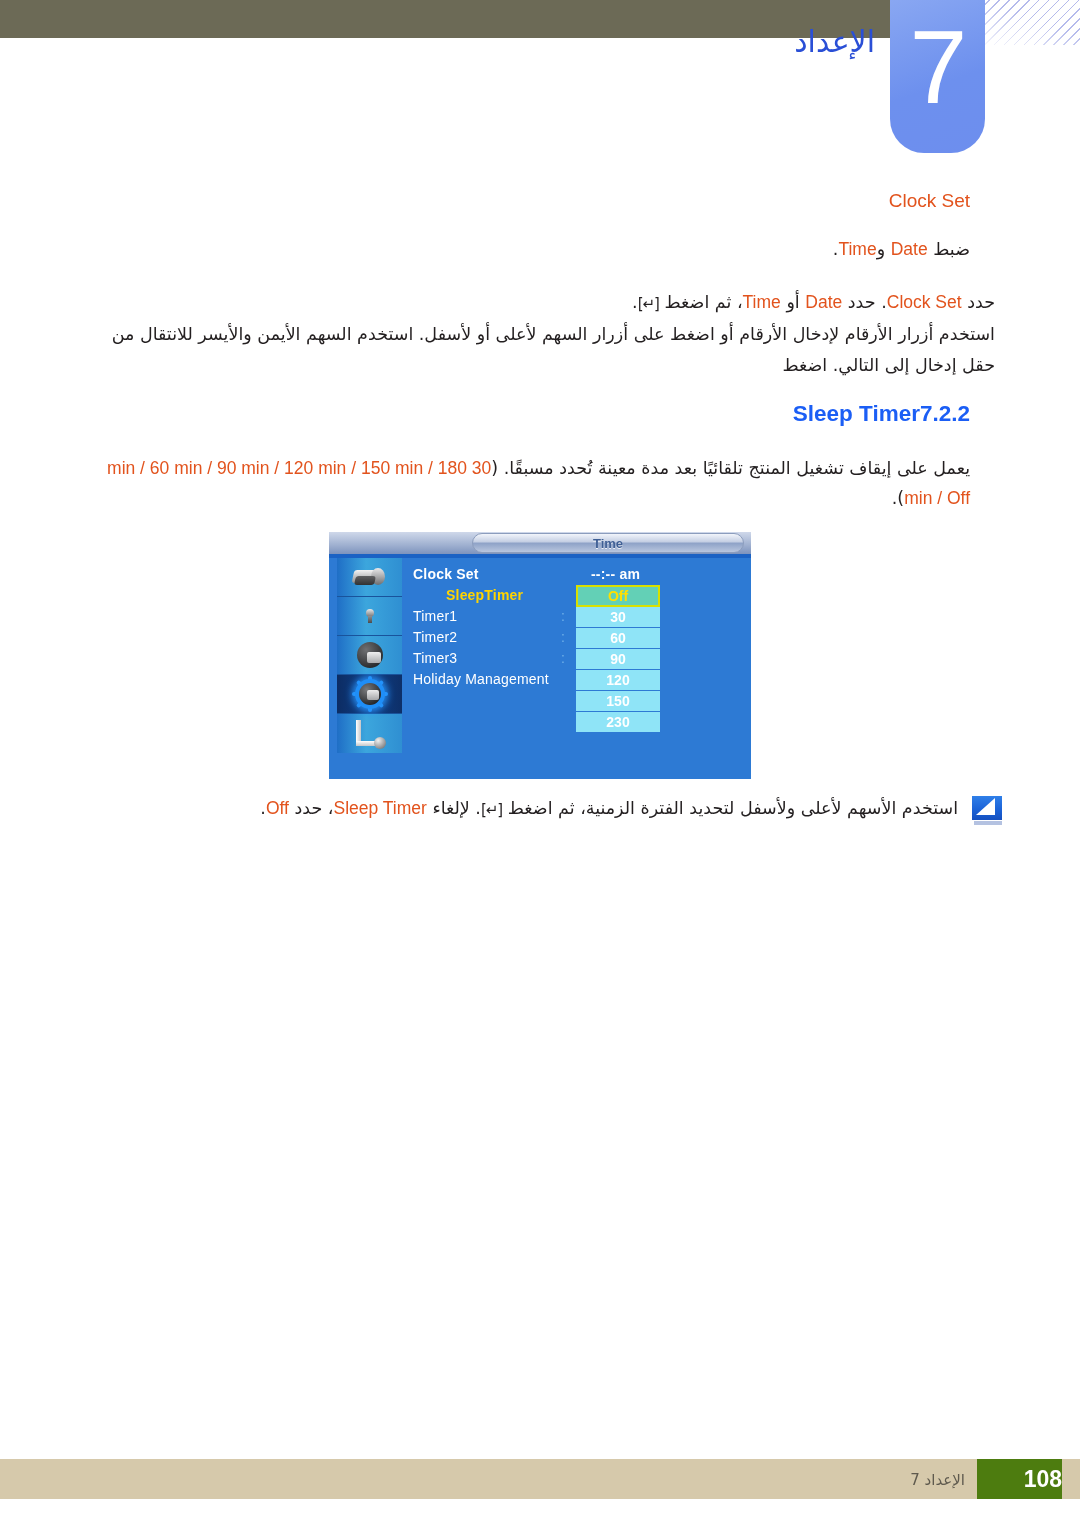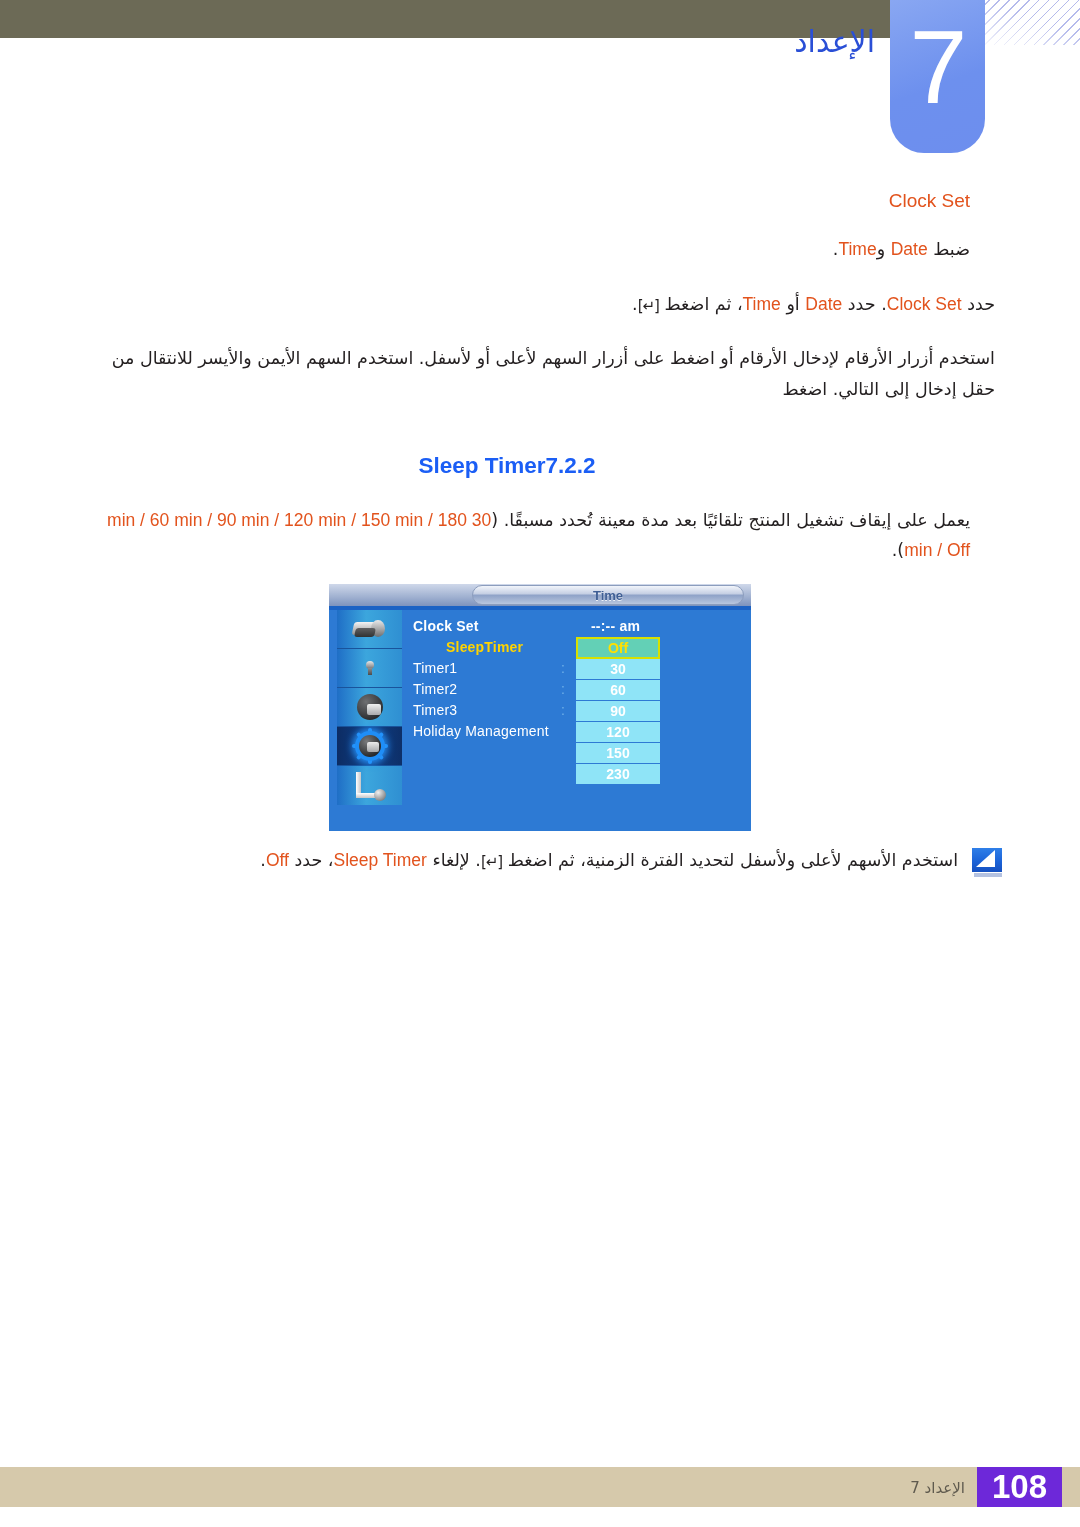--- a/index.html
+++ b/index.html
@@ -50,21 +50,21 @@
   .orange { color:#e2531d; font-family:"Liberation Sans",sans-serif; }
 
   .topic-title {
     padding-right:110px; text-align:right; color:#e2531d;
     font-size:19px; font-family:"Liberation Sans",sans-serif;
     direction:ltr; text-align:right; margin-bottom:22px;
   }
   .sub-line { padding-right:110px; margin-bottom:22px; }
 
   .para-block { padding:0 85px 0 80px; }
-  .para-block .ln { margin-bottom:2px;margin-top:24px; }
+  .para-block .ln { margin-bottom:2px; }
 
   .kbd {
     display:inline-block; font-family:"DejaVu Sans",sans-serif;
     font-size:15px; letter-spacing:-1px; vertical-align:-1px;
   }
 
   
   .note-row {
     display:flex; flex-direction:row-reverse; align-items:flex-start;
     padding:0 78px 0 80px; margin-top:22px; gap:14px;
@@ -82,21 +82,21 @@
     border-left:19px solid transparent; border-bottom:17px solid #ffffff;
   }
   .note-ico .sh {
     position:absolute; left:2px; bottom:-3px; width:28px; height:4px;
     background:rgba(40,80,170,.35);
   }
   .note-row .ln { flex:1 1 auto; }
 
   
   .sec-head {
-    margin-top:48px; padding-right:110px; text-align:center;
+    margin-top:20px; padding-right:110px; text-align:right;
     color:#1b5ef5; font-weight:bold; font-size:22.5px;
     font-family:"Liberation Sans",sans-serif;
   }
   .sec-head .num { display:inline-block; margin-left:0; }
   .sec-head .name { display:inline-block; margin-left:44px; }
 
   .opts-line { margin-top:26px; padding:0 110px 0 100px; }
 
   
   .osd-wrap { margin-top:18px; display:flex; justify-content:center; }
@@ -216,33 +216,33 @@
   .g-move:before,.g-move:after{content:"";position:absolute;left:0;border-left:5px solid transparent;border-right:5px solid transparent;}
   .g-move:before{top:0;border-bottom:6px solid #fff;}
   .g-move:after{bottom:0;border-top:6px solid #fff;}
   .g-enter{width:14px;height:12px;border:2px solid #fff;border-radius:2px;position:relative;}
   .g-enter:after{content:"\21B5";position:absolute;left:1px;top:-5px;font-size:12px;color:#fff;}
   .g-ret{width:13px;height:13px;border:2px solid #fff;border-radius:50%;border-top-color:transparent;}
 
   .last-note { margin-top:14px; }
 
   
-  .footer { position:absolute; left:0; bottom:20px; width:1080px; height:40px; }
+  .footer { position:absolute; left:0; bottom:28px; width:1080px; height:40px; }
   .footer .bar {
     position:absolute; left:0; top:0; width:1080px; height:40px; background:#d6c9ab;
   }
   .footer .ftxt {
     position:absolute; right:115px; top:12px;
     direction:rtl; color:#5f5a4e; font-size:15px;
     font-family:"DejaVu Sans","Liberation Sans",sans-serif;
   }
   .footer .pnum {
     position:absolute; right:18px; top:0; width:85px; height:40px;
-    background:#6d28d9; color:#ffffff; font-size:33px; font-weight:bold;
-    text-align:center; line-height:40px; letter-spacing:0px;
+    background:#4d7c0f; color:#ffffff; font-size:23px; font-weight:bold;
+    text-align:right; line-height:40px; letter-spacing:0px;
   }
 </style>
 </head>
 <body>
 
 <div class="page">
 
   <div class="hdr-olive"></div>
   <div class="hdr-stripes"></div>
   <div class="chapter-badge">7</div>

